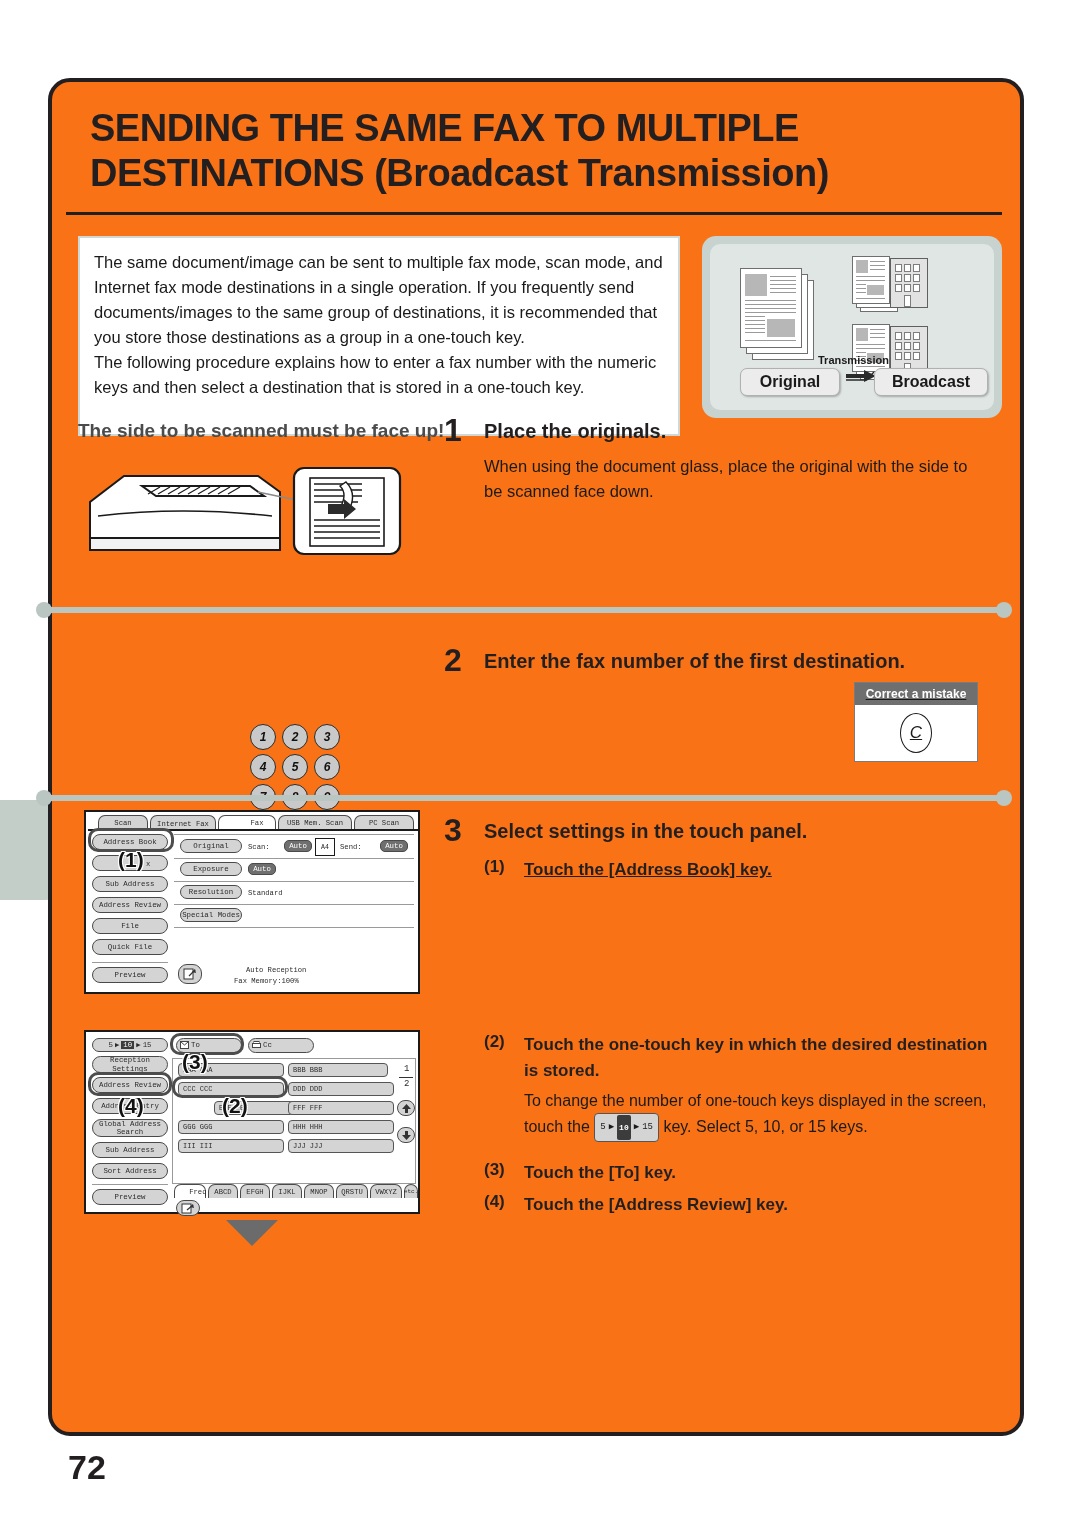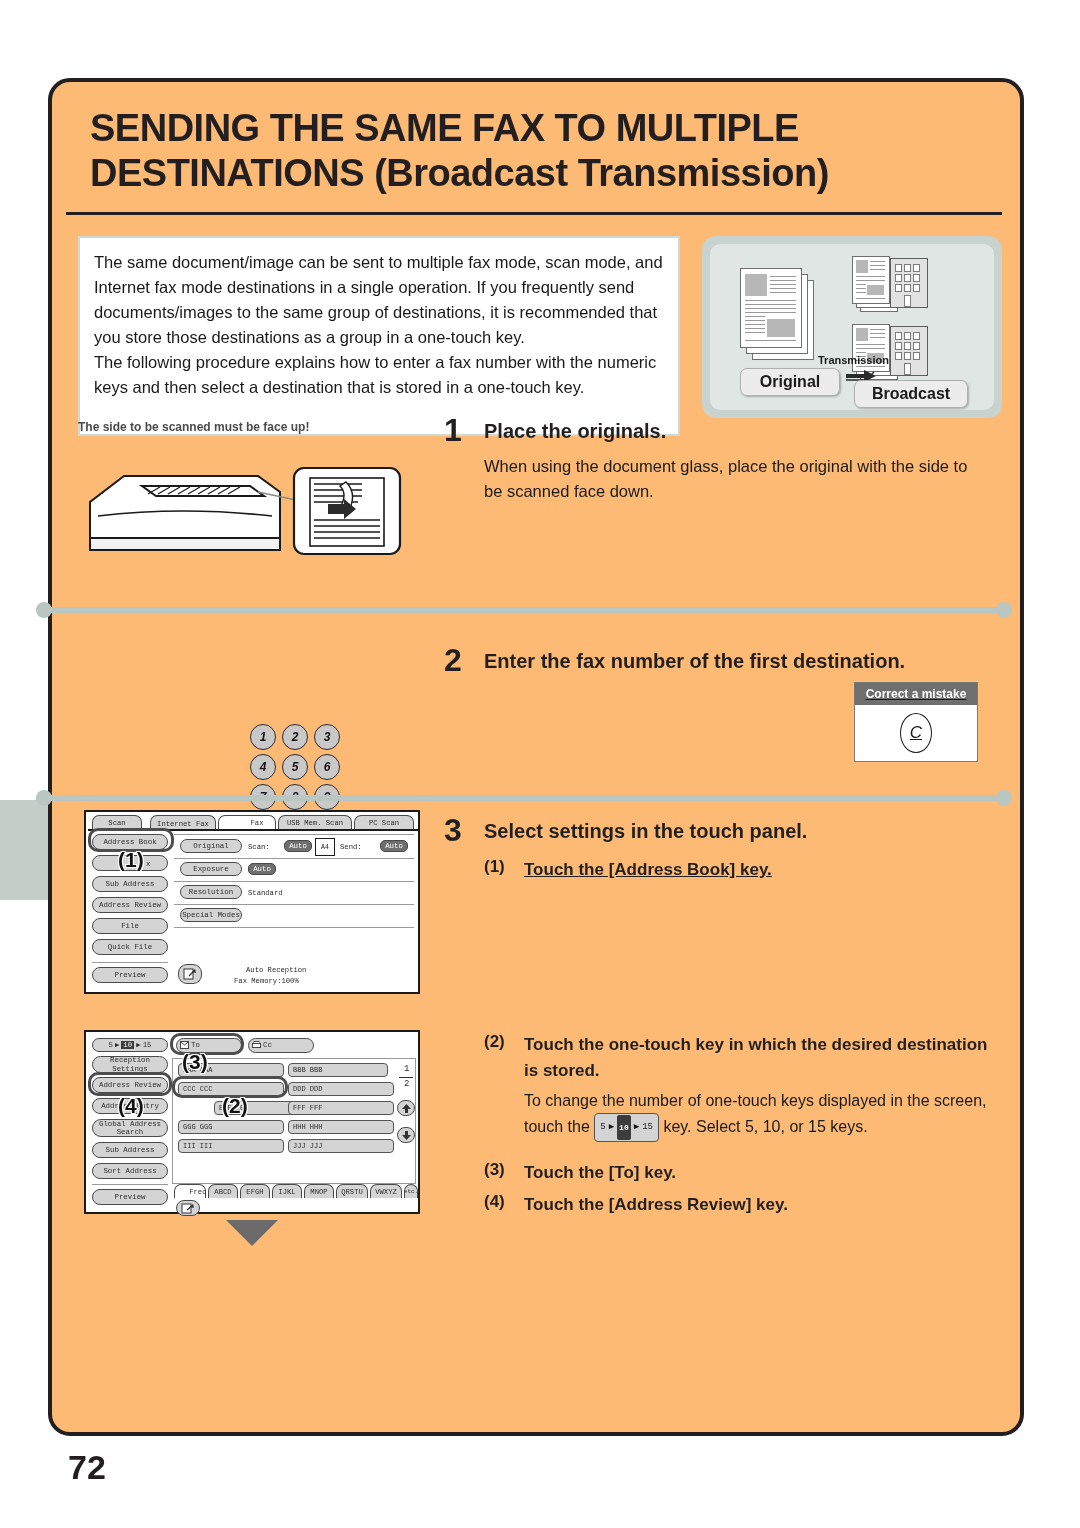--- a/index.html
+++ b/index.html
@@ -1,18 +1,18 @@
 <!DOCTYPE html>
 <html><head>
 <meta charset="utf-8">
 <style>
   html,body{margin:0;padding:0;background:#fff;}
   body{width:1080px;height:1528px;position:relative;font-family:"Liberation Sans",sans-serif;color:#1a1a1a;overflow:hidden;}
 
-  .page-frame{position:absolute;left:48px;top:78px;width:976px;height:1358px;border:4px solid #231f20;border-radius:22px;box-sizing:border-box;background:#fdba74;}
+  .page-frame{position:absolute;left:48px;top:78px;width:976px;height:1358px;border:4px solid #231f20;border-radius:22px;box-sizing:border-box;background:#f97316;}
 
   
   .side-tab{position:absolute;left:0px;top:800px;width:58px;height:100px;background:#c3cec9;border-radius:0 12px 12px 0;}
 
   
   .title-box{position:absolute;left:20px;top:14px;width:930px;padding:10px 0 12px 18px;}
   .title-line{font-weight:bold;font-size:38px;line-height:45px;letter-spacing:-0.5px;color:#231f20;font-family:"Liberation Sans",sans-serif;}
   .title-rule{position:absolute;left:14px;top:130px;width:936px;height:3px;background:#231f20;}
 
   
@@ -44,21 +44,21 @@
 
   
   .step-num{position:absolute;font-weight:bold;font-size:32px;color:#231f20;font-family:"Liberation Sans",sans-serif;}
   .step-head{position:absolute;font-weight:bold;font-size:20px;color:#231f20;}
   .step-body{position:absolute;font-size:16.5px;line-height:25px;color:#1a1a1a;}
   .sub-num{position:absolute;font-weight:bold;font-size:17px;color:#231f20;}
   .sub-head{position:absolute;font-weight:bold;font-size:17px;line-height:26px;color:#231f20;}
   .sub-body{position:absolute;font-size:16px;line-height:25px;color:#1a1a1a;}
 
   
-  .face-up-note{position:absolute;font-size:12px;font-weight:bold;color:#4b4b4b;}
+  .face-up-note{position:absolute;font-size:19px;font-weight:bold;color:#4b4b4b;}
 
   
   .keypad{position:absolute;left:198px;top:642px;width:92px;height:118px;}
   .key{position:absolute;width:24px;height:24px;border-radius:50%;border:1.5px solid #2b2b2b;display:flex;align-items:center;justify-content:center;font-size:12px;font-style:italic;font-weight:bold;color:#111;}
   .key.fill{background:#c9c9c9;}
   .key.plain{background:#fff;}
   .key.small{font-size:8.5px;}
 
   
   .mistake{position:absolute;left:870px;top:678px;width:122px;height:78px;border:1px solid #7b7b7b;background:#fff;text-decoration:underline;}
@@ -194,21 +194,21 @@
 
         <div class="trans-cap" style="left:108px;top:110px;">Transmission</div>
 
         <div class="lbl-pill" style="left:30px;top:124px;width:98px;height:26px;">Original</div>
 
         <svg class="arrow-ico" style="left:134px;top:124px;" viewBox="0 0 34 20">
           <polygon points="2,6 20,6 20,2 32,8 20,14 20,10 2,10" fill="#2b2b2b"></polygon>
           <path d="M2,12 L22,12 L30,4" stroke="#2b2b2b" stroke-width="1.4" fill="none"></path>
         </svg>
 
-        <div class="lbl-pill" style="left:144px;top:124px;width:112px;height:26px;margin-top:12px;">Broadcast</div>
+        <div class="lbl-pill" style="left:164px;top:124px;width:112px;height:26px;">Broadcast</div>
       </div>
     </div>
   </div>
 
   <div class="face-up-note" style="left:26px;top:338px;">The side to be scanned must be face up!</div>
 
   <svg style="position:absolute;left:30px;top:360px;width:330px;height:115px;" viewBox="0 0 330 115">
     <path d="M8,96 L8,60 L42,34 L176,34 L198,50 L198,96 Z" fill="#fff" stroke="#1a1a1a" stroke-width="2"></path>
     <path d="M8,96 L198,96 L198,108 L8,108 Z" fill="#f2f2f2" stroke="#1a1a1a" stroke-width="2"></path>
     <path d="M60,44 L168,44 L182,54 L74,54 Z" fill="#fff" stroke="#1a1a1a" stroke-width="2"></path>
@@ -275,21 +275,21 @@
   <div class="sep" style="left:-8px;top:713px;width:960px;"></div>
 
   <div class="step-num" style="left:392px;top:730px;">3</div>
   <div class="step-head" style="left:432px;top:738px;">Select settings in the touch panel.</div>
 
   <div class="sub-num" style="left:432px;top:775px;">(1)</div>
   <div class="sub-head" style="left:472px;top:775px;width:470px;text-decoration:underline;">Touch the [Address Book] key.</div>
 
   <div class="panel" style="left:32px;top:728px;width:336px;height:184px;">
 
-    <div class="ptab" style="position:absolute;left:6px;top:3px;width:50px;height:14px;">Scan</div>
+    <div class="ptab" style="position:absolute;left:12px;top:3px;width:50px;height:14px;">Scan</div>
     <div class="ptab" style="position:absolute;left:64px;top:3px;width:66px;height:16px;">Internet Fax</div>
     <div class="ptab active" style="position:absolute;left:132px;top:3px;width:58px;height:14px;">Fax</div>
     <div class="ptab" style="position:absolute;left:192px;top:3px;width:74px;height:14px;">USB Mem. Scan</div>
     <div class="ptab" style="position:absolute;left:268px;top:3px;width:60px;height:14px;">PC Scan</div>
     <div class="hr-line" style="left:2px;top:17px;width:330px;background:#1a1a1a;height:1.5px;"></div>
 
     <div class="pbtn" style="position:absolute;left:6px;top:22px;width:76px;height:16px;">Address Book</div>
     <div class="pbtn" style="position:absolute;left:6px;top:43px;width:76px;height:16px;"></div>
     <span class="ptxt" style="left:60px;top:48px;">x</span>
     <div class="pbtn" style="position:absolute;left:6px;top:64px;width:76px;height:16px;">Sub Address</div>

